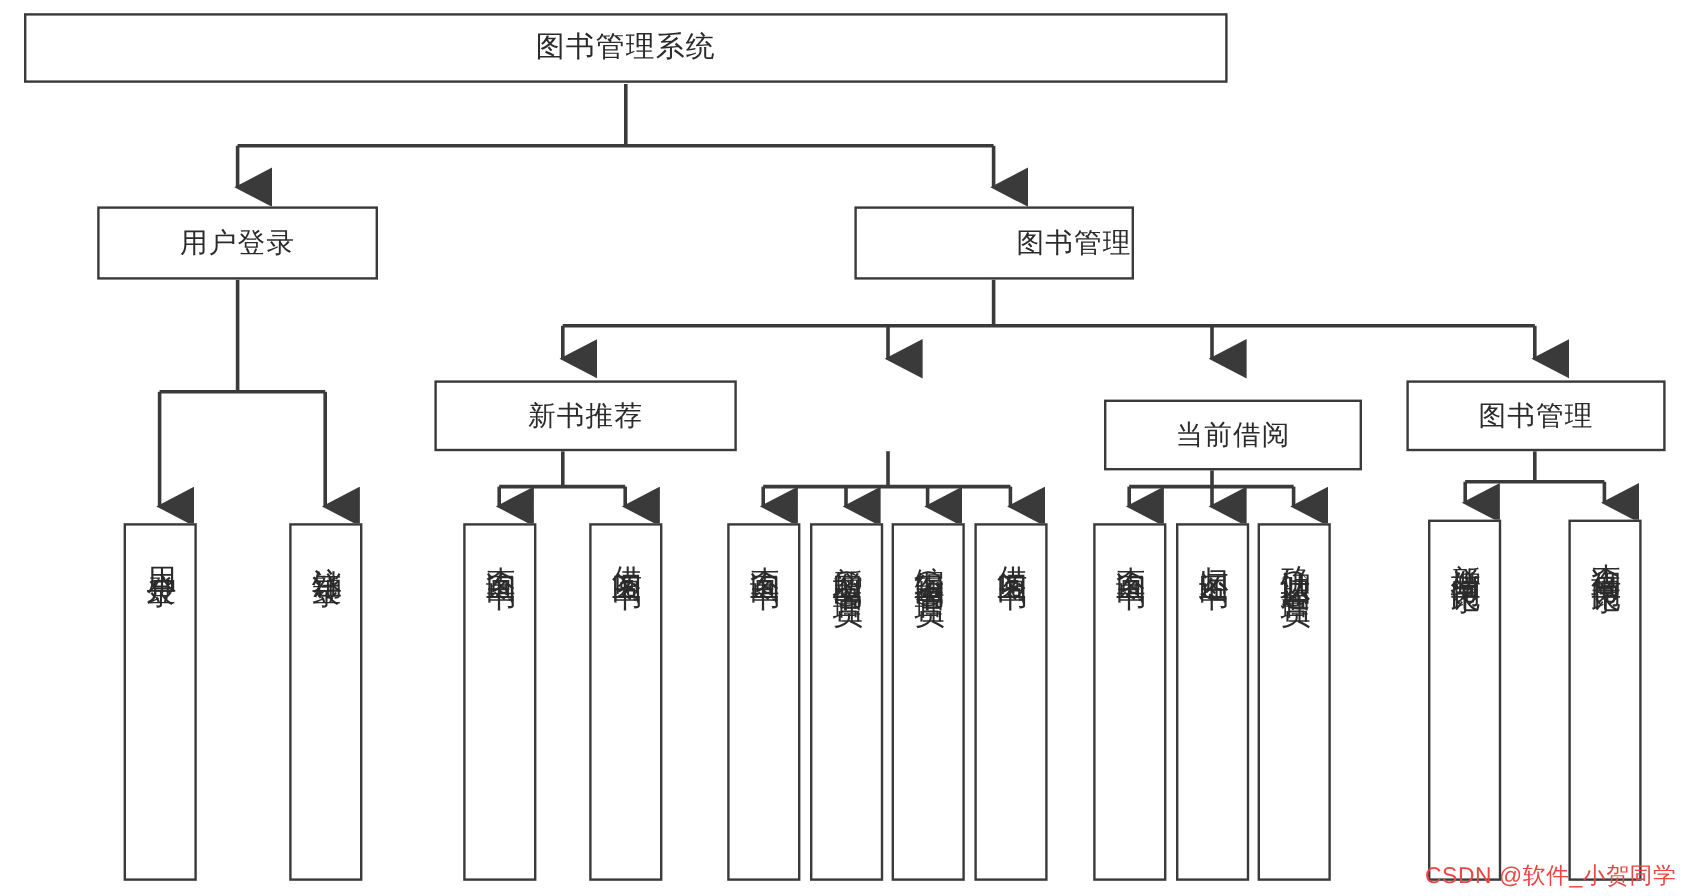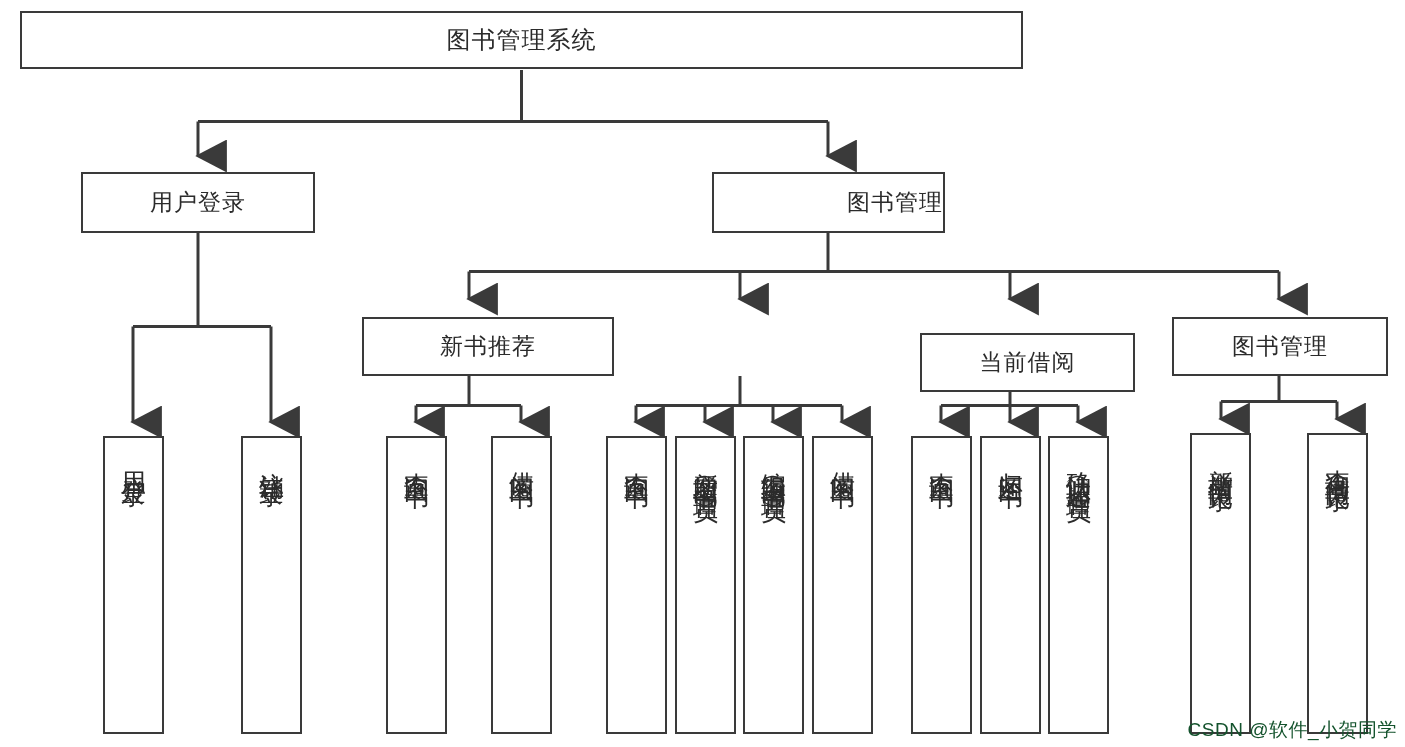--- a/index.html
+++ b/index.html
@@ -61,21 +61,21 @@
     text-orientation: upright;
     font-size: 25px;
     letter-spacing: 4px;
     line-height: 1;
   }
   .watermark {
     position: absolute;
     right: 8px;
     bottom: 4px;
     font-size: 19px;
-    color: #14532d;
+    color: #ef4444;
     z-index: 5;
     white-space: nowrap;
     letter-spacing: 0.5px;
   }
 </style>
 </head>
 <body>
 
 <div id="diagram-root">
 

